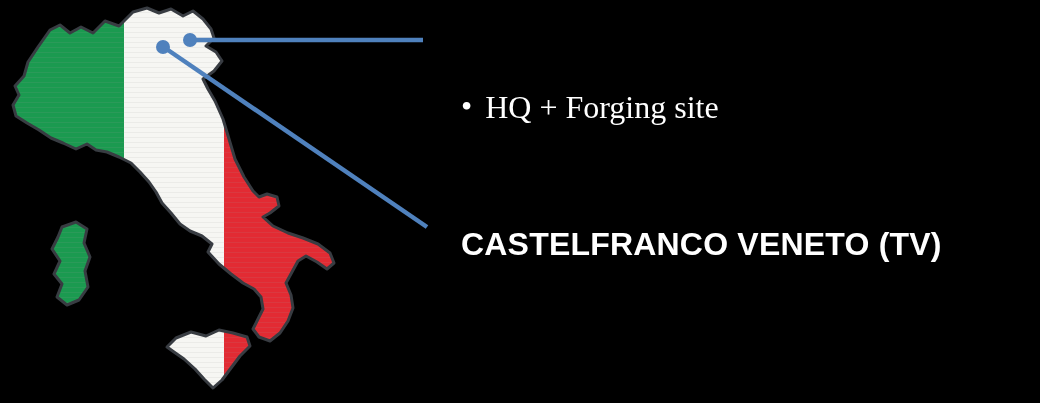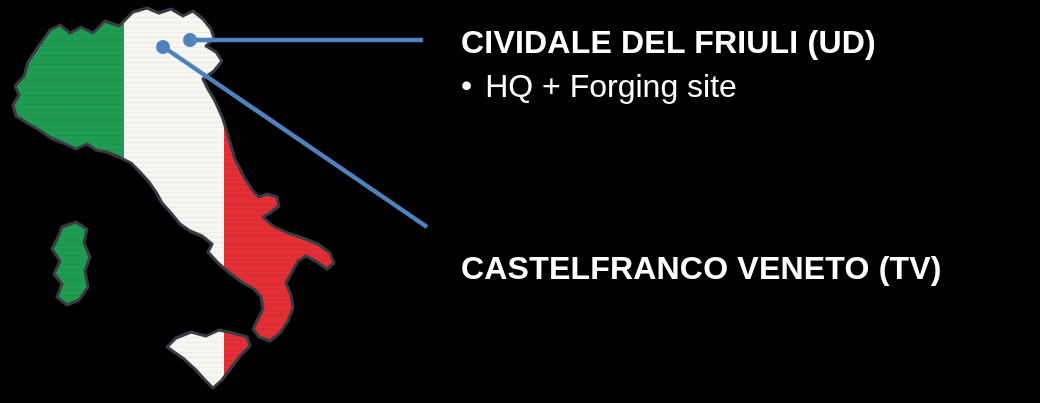--- a/index.html
+++ b/index.html
@@ -21,22 +21,22 @@
   .callout-text{
     position:absolute;
     color:var(--text,#fff);
     white-space:nowrap;
     line-height:1.15;
   }
   .callout-title{font-size:32px;font-weight:700;letter-spacing:0.2px;}
   .callout-detail{font-size:32px;font-weight:400;}
   .bullet{display:inline-block;margin-right:13px;transform:translateY(-1px);}
   .t1{left:461px;top:24px;}
-  .d1{left:461px;top:68px;}
-  .t2{left:461px;top:226px;margin-top:24px;}
+  .d1{left:461px;top:89px;font-family:Liberation Serif, serif;}
+  .t2{left:461px;top:226px;}
   .d2{left:461px;top:291px;}
 </style>
 </head>
 <body>
 
 <div class="stage">
 
   <svg class="map-svg" viewBox="0 0 1040 403" aria-hidden="true">
     <defs>
       <clipPath id="italy-clip">
@@ -61,21 +61,20 @@
       <path class="region-outline" d="M62,227 L76,222 L87,229 L84,243 L90,257 L85,271 L88,287 L79,300 L67,305 L57,297 L62,284 L54,274 L60,261 L52,249 L58,237 Z"></path>
       <path class="region-outline" d="M167,347 L176,338 L191,332 L206,336 L219,330 L233,333 L247,337 L250,346 L240,356 L231,368 L222,380 L213,388 L204,379 L195,369 L184,359 L174,352 Z"></path>
     </g>
 
     <line class="callout-line" x1="192" y1="40" x2="423" y2="40"></line>
     <line class="callout-line" x1="165" y1="48" x2="427" y2="227"></line>
     <circle class="location-dot" cx="190" cy="40" r="7"></circle>
     <circle class="location-dot" cx="163" cy="47" r="7"></circle>
   </svg>
 
-  <div class="callout-text callout-title t1">CIVIDALE DEL FRIULI (UD)</div>
 
   <div class="callout-text callout-detail d1">
     <span class="bullet">•</span><span>HQ + Forging site</span>
   </div>
 
   <div class="callout-text callout-title t2">CASTELFRANCO VENETO (TV)</div>
 
 
 </div>
 

